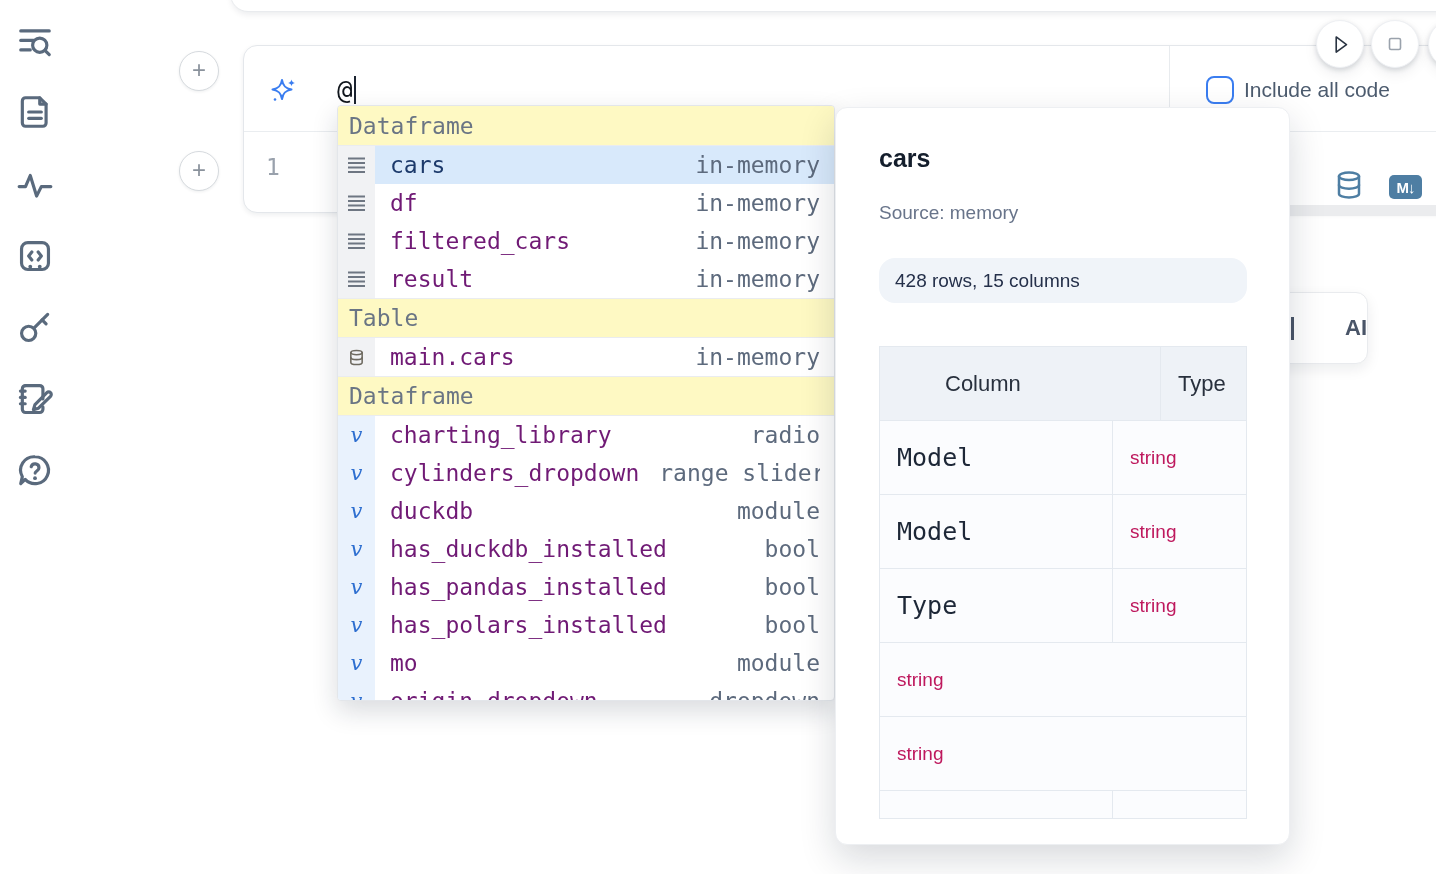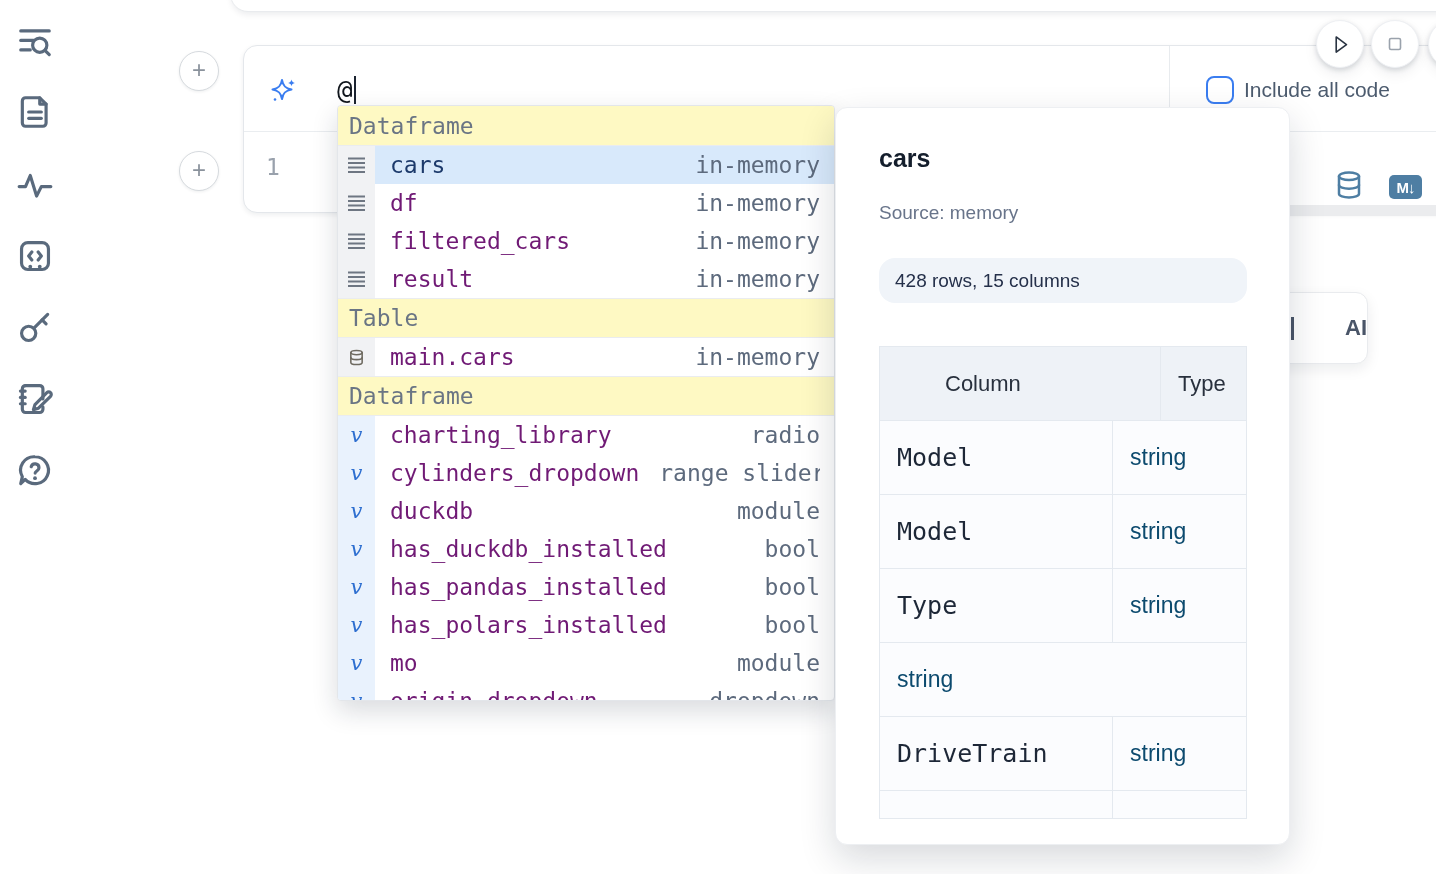--- a/index.html
+++ b/index.html
@@ -136,21 +136,21 @@
   .pv-table {
     position:absolute; left:43px; top:238px; width:368px; max-height:473px;
     overflow:hidden; border:1px solid #e4e9ef; background:#fbfcfe;
   }
   .pv-row { display:flex; height:74px; border-bottom:1px solid #e4e9ef; }
   .pv-row:last-child { border-bottom:none; }
   .pv-row.header { background:#eef2f7; font-size:22px; color:#28303d;padding-left:48px; }
   .pv-cell-col { width:233px; flex:none; border-right:1px solid #e4e9ef; display:flex; align-items:center; padding-left:17px; }
   .pv-cell-type { flex:1; display:flex; align-items:center; padding-left:17px; }
   .pv-row.body .pv-cell-col { font-family:"DejaVu Sans Mono", monospace; font-size:25px; color:#1d2737; }
-  .pv-row.body .pv-cell-type { font-size:23px; color:#0c4a6e;text-align:right; }
+  .pv-row.body .pv-cell-type { font-size:19px; color:#be185d;text-align:right; }
 </style>
 </head>
 <body>
 
 <div class="sidebar">
   <div class="sb-icon" style="top:23px">
     <svg viewBox="0 0 24 24" fill="none" stroke="currentColor" stroke-width="2" stroke-linecap="round">
       <path d="M3 5h18"></path>
         <path d="M3 11h8"></path>
         <path d="M3 17h6"></path>
@@ -421,21 +421,20 @@
           <div class="pv-cell-type">string</div>
         </div>
         <div class="pv-row body">
           <div class="pv-cell-col">Type</div>
           <div class="pv-cell-type">string</div>
         </div>
         <div class="pv-row body">
           <div class="pv-cell-type">string</div>
         </div>
         <div class="pv-row body">
-          <div class="pv-cell-col">DriveTrain</div>
           <div class="pv-cell-type">string</div>
         </div>
         <div class="pv-row body">
           <div class="pv-cell-col"></div>
           <div class="pv-cell-type"></div>
         </div>
       </div>
   </div>
 </div>
 

